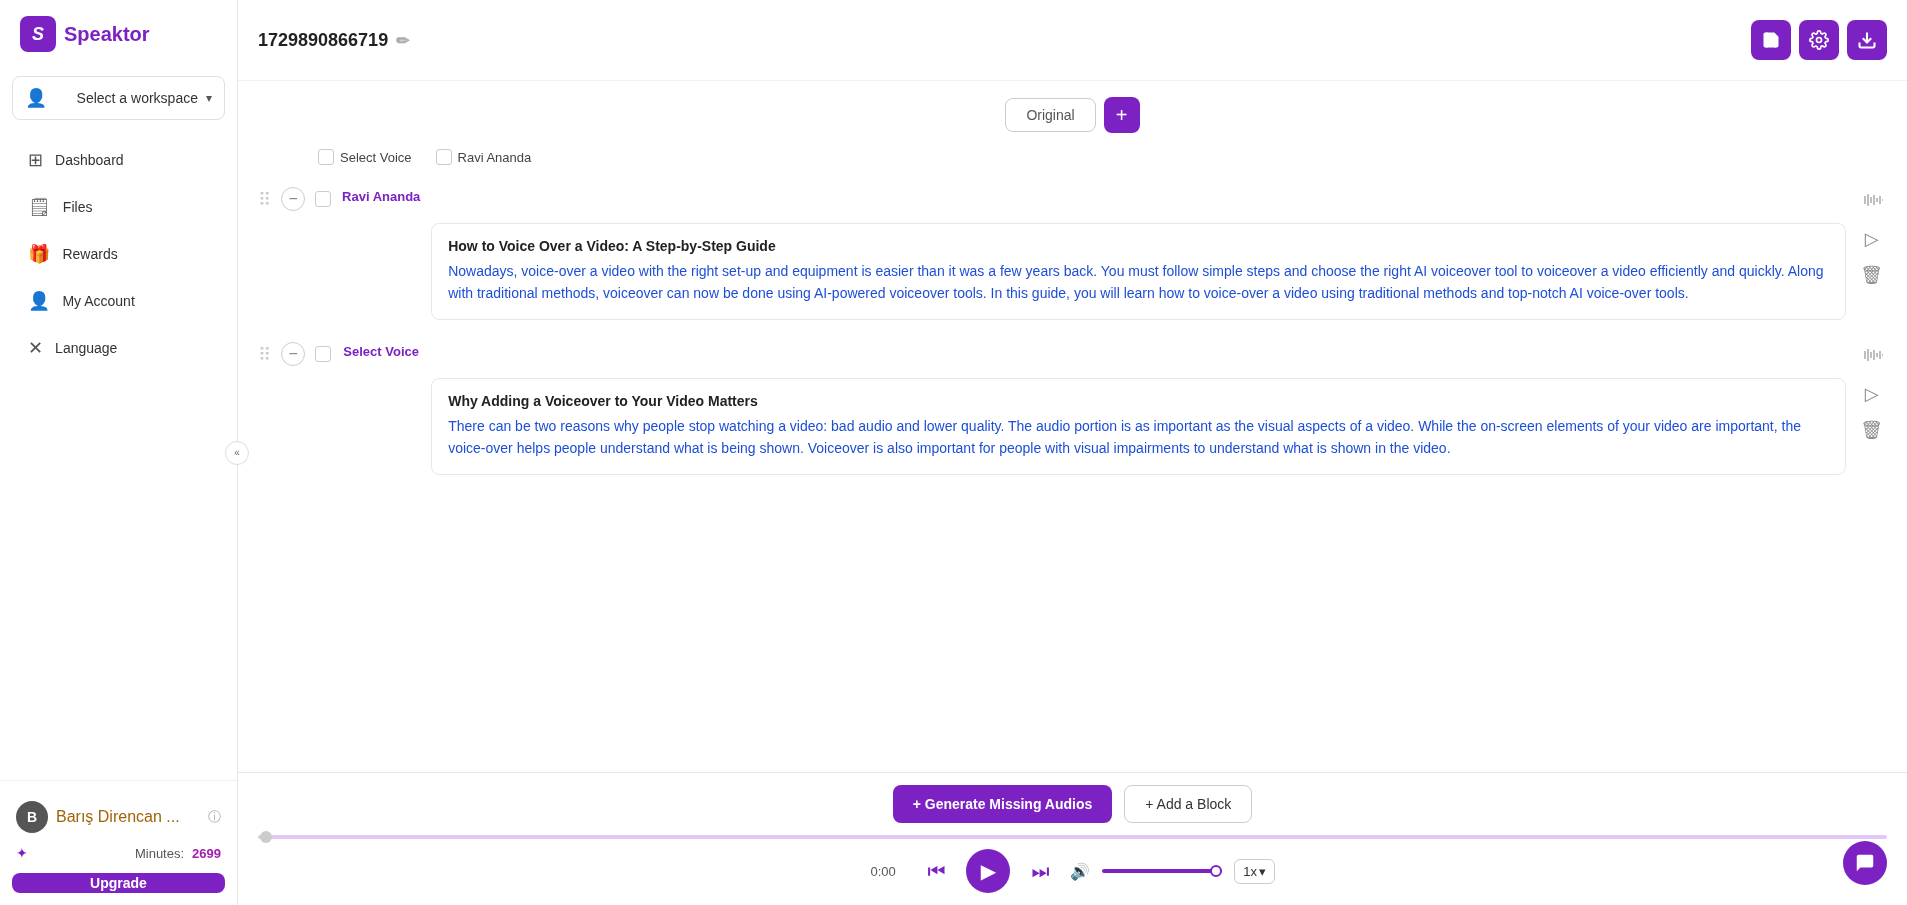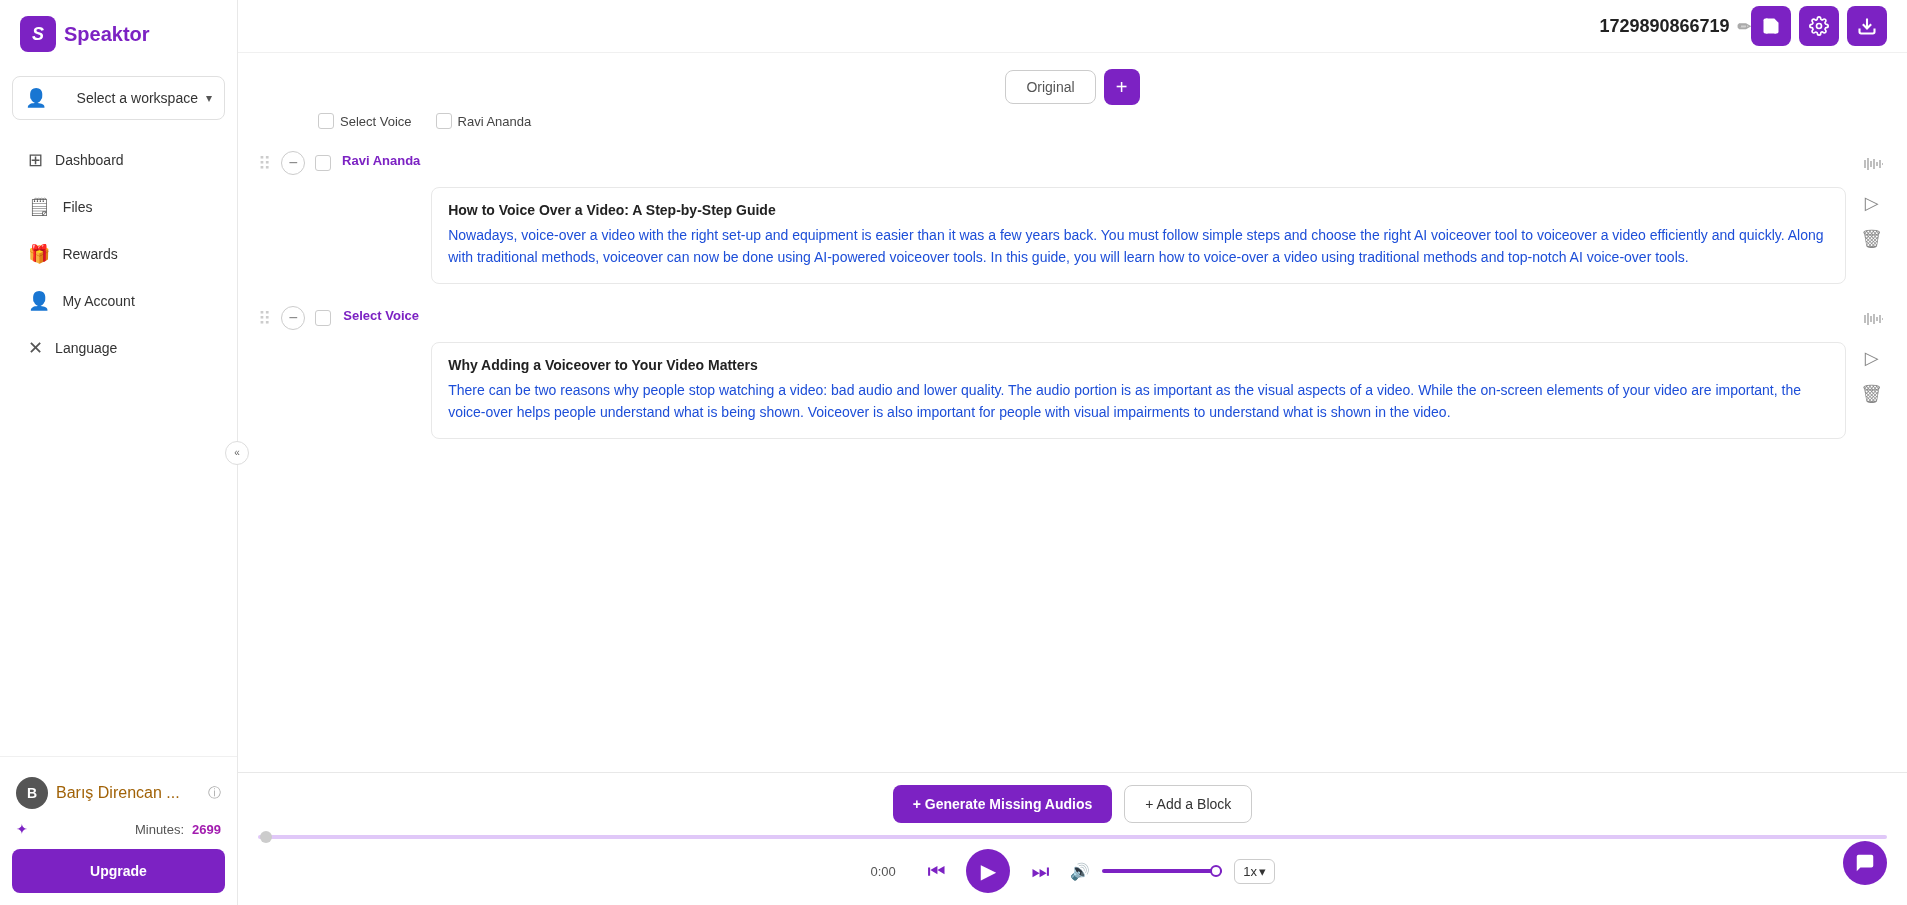--- a/index.html
+++ b/index.html
@@ -126,42 +126,42 @@
     .star-icon { color: #7c22c3; font-size: 14px; }
     .minutes-label { font-size: 13px; color: #555; flex: 1; text-align: right; }
     .minutes-val { font-size: 13px; color: #a21caf; font-weight: 600; }
 
     .upgrade-btn {
       width: 100%;
       background: #7c22c3;
       color: white;
       border: none;
       border-radius: 8px;
-      padding: 14px;
+      padding: 2px;
       font-size: 14px;
       font-weight: 600;
       cursor: pointer;
       margin-top: 8px;
     }
 
     
     #main {
       flex: 1;
       display: flex;
       flex-direction: column;
       overflow: hidden;
       background: #fff;
     }
 
     
     #topbar {
-      padding: 6px 20px;
-      display: flex;
-      align-items: center;
-      justify-content: flex-end;
+      padding: 20px 20px;
+      display: flex;
+      align-items: center;
+      justify-content: space-between;
       border-bottom: 1px solid #f0f0f0;
     }
     .project-id {
       font-size: 18px;
       font-weight: 600;
       color: #222;
       display: flex; align-items: center; gap: 8px;
     }
     .edit-icon { color: #aaa; font-size: 16px; cursor: pointer; }
     .topbar-actions { display: flex; gap: 8px; }
@@ -182,21 +182,21 @@
       overflow-y: auto;
       padding: 16px 20px;
       position: relative;
     }
 
     
     .version-tabs {
       display: flex;
       align-items: center;
       gap: 8px;
-      margin-bottom: 8px;
+      margin-bottom: 16px;
       justify-content: center;
     }
     .tab-original {
       padding: 8px 20px;
       border: 1px solid #ccc;
       border-radius: 8px;
       background: white;
       font-size: 14px;
       cursor: pointer;
       color: #555;

